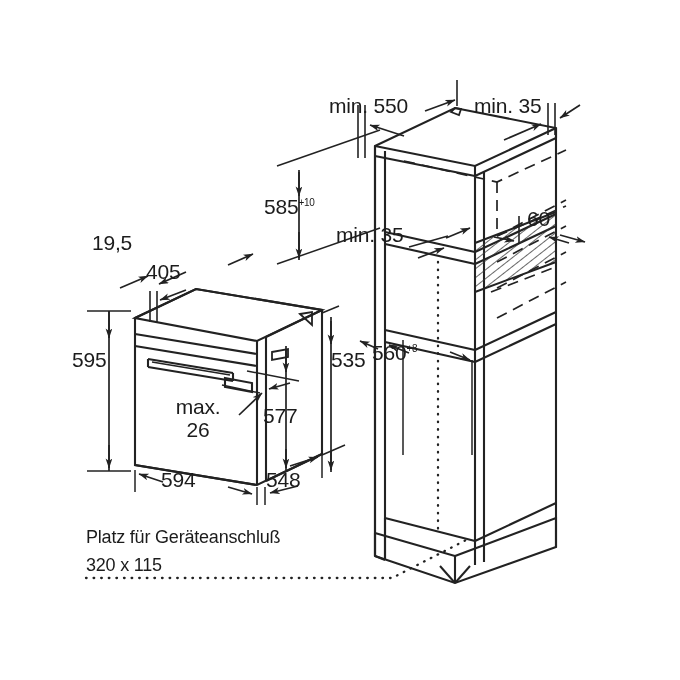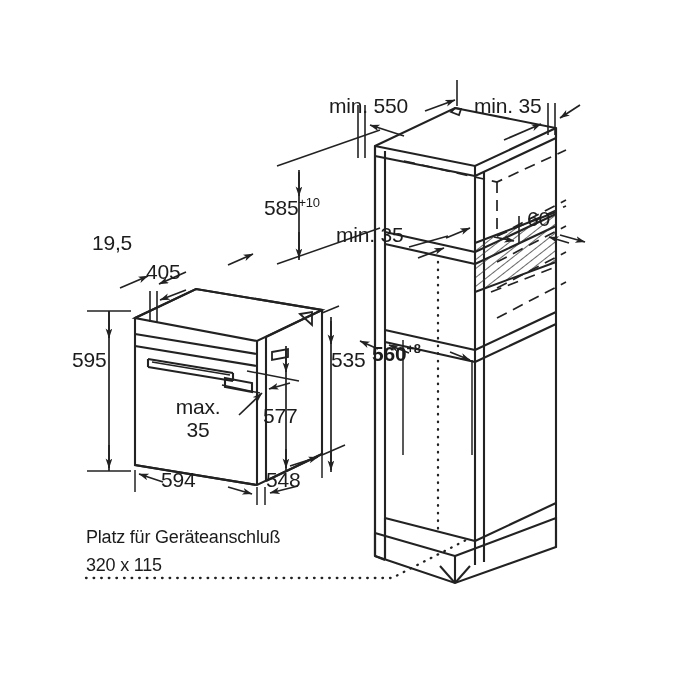--- a/index.html
+++ b/index.html
@@ -4,21 +4,21 @@
 <style>
   html,body{margin:0;padding:0;background:#ffffff;}
   body{width:680px;height:680px;overflow:hidden;
        font-family:"Liberation Sans","DejaVu Sans",sans-serif;}
   #stage{position:relative;width:680px;height:644px;background:#fff;}
   svg#drawing{position:absolute;left:0;top:0;width:680px;height:680px;}
   .lbl{position:absolute;color:#1c1c1c;font-family:"Liberation Sans","DejaVu Sans",sans-serif;
        white-space:nowrap;line-height:1.05;letter-spacing:-0.2px;}
   .dim{font-size:21px;}
   .note{font-size:18px;}
-  .sup{font-size:13px;vertical-align:super;letter-spacing:-0.3px;}
+  .sup{font-size:10px;vertical-align:super;letter-spacing:-0.3px;}
   .two-line{line-height:1.08;}
 </style>
 </head>
 <body>
 
 <div id="stage">
 
   <svg id="drawing" viewBox="0 0 680 680">
     <defs>
       <marker id="ah" markerWidth="11" markerHeight="11" refX="9.6" refY="3.4" orient="auto" markerUnits="userSpaceOnUse">
@@ -205,41 +205,41 @@
   <div class="lbl dim" style="left:474px;top:95px;">min. 35</div>
 
   <div class="lbl dim" style="left:264px;top:196px;">
     <span>585</span><span class="sup">+10</span>
   </div>
 
   <div class="lbl dim" style="left:336px;top:224px;">min. 35</div>
 
   <div class="lbl dim" style="left:527px;top:208px;">60</div>
 
-  <div class="lbl dim" style="left:372px;top:342px;font-weight:bold;">
+  <div class="lbl dim" style="left:372px;top:342px;">
     <span>560</span><span class="sup">+8</span>
   </div>
 
   <div class="lbl dim" style="left:331px;top:349px;">535</div>
 
   <div class="lbl dim" style="left:92px;top:232px;">19,5</div>
 
   <div class="lbl dim" style="left:146px;top:261px;">405</div>
 
   <div class="lbl dim" style="left:72px;top:349px;">595</div>
 
   <div class="lbl dim" style="left:263px;top:405px;">577</div>
 
   <div class="lbl dim" style="left:161px;top:469px;">594</div>
 
   <div class="lbl dim" style="left:266px;top:469px;">548</div>
 
   <div class="lbl dim two-line" style="left:163px;top:396px;text-align:center;width:70px;">
     <div>max.</div>
-    <div>35</div>
+    <div>26</div>
   </div>
 
   <div class="lbl note" style="left:86px;top:528px;">Platz für Geräteanschluß</div>
 
   <div class="lbl note" style="left:86px;top:556px;">320 x 115</div>
 
 
 </div>
 
 </body></html>

